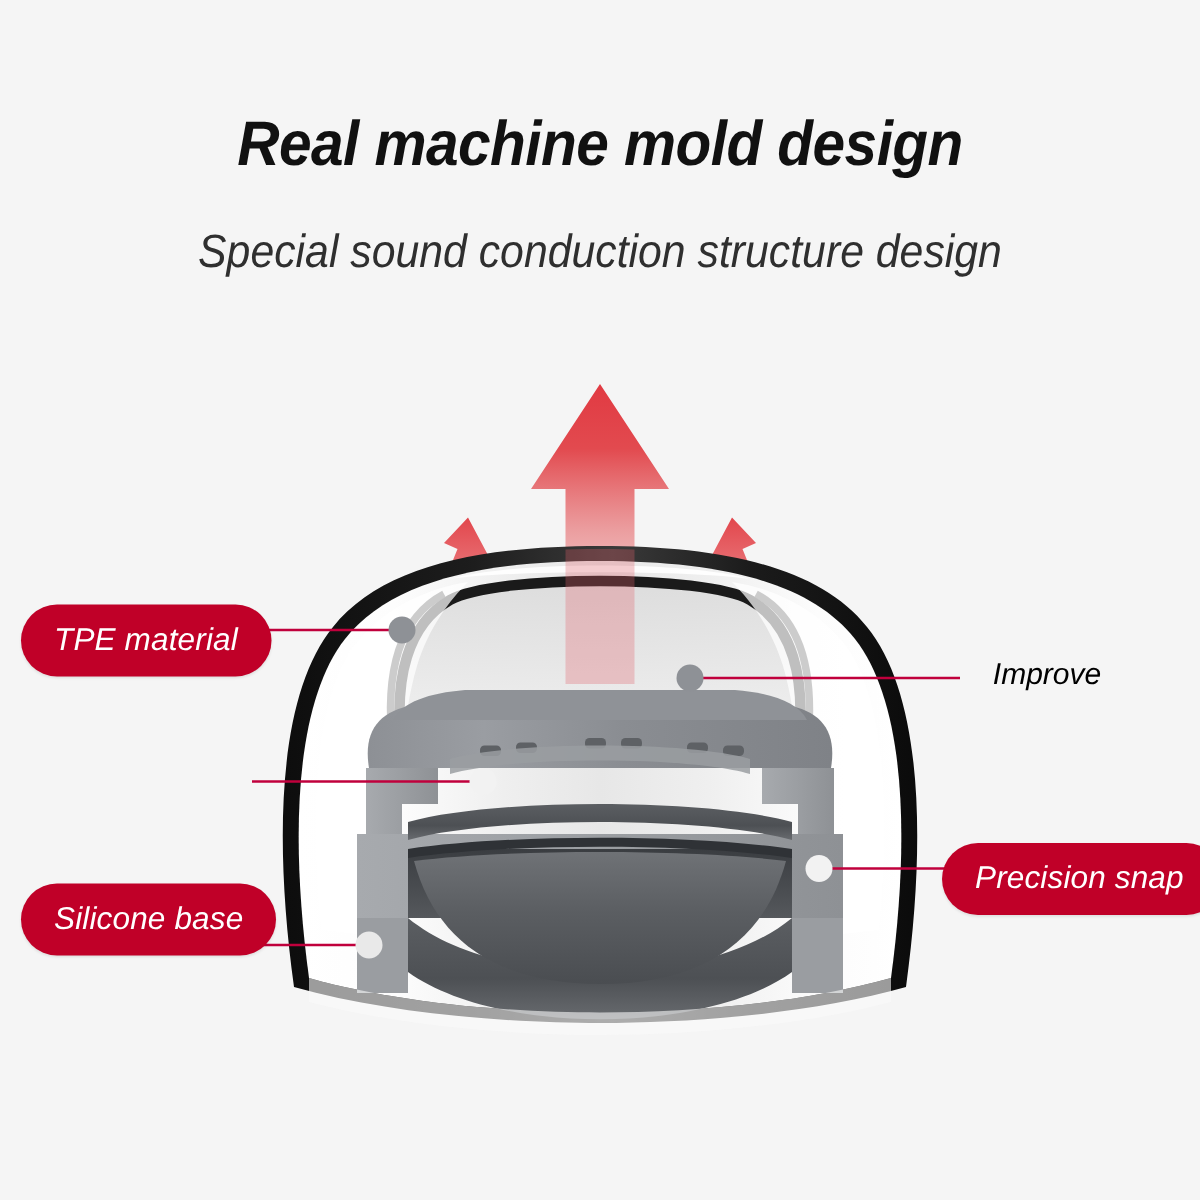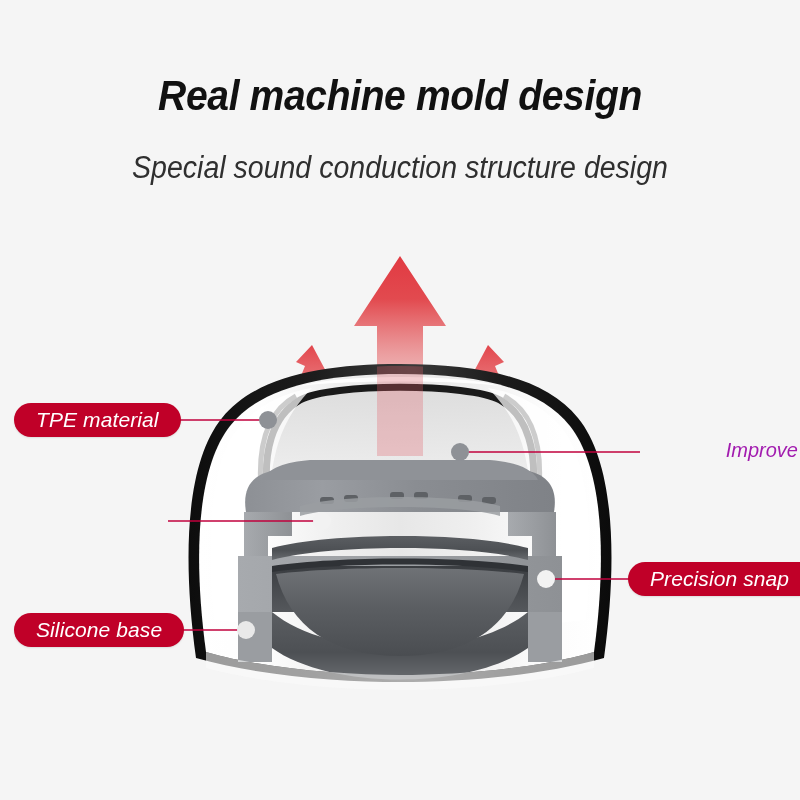--- a/index.html
+++ b/index.html
@@ -68,39 +68,39 @@
     background: #c00028;
     color: #ffffff;
     border-radius: 999px;
     font-size: 21px;
     font-weight: 400;
     font-family: "Liberation Sans Narrow", "Liberation Sans", sans-serif;
     display: flex;
     align-items: center;
     justify-content: center;
     padding: 0 22px;
-    height: 34px;
+    height: 48px;
     box-sizing: border-box;
     white-space: nowrap;
     letter-spacing: 0.1px;
     box-shadow: 0 1px 2px rgba(0,0,0,0.10);
   }
   .pill-tpe      { left: 14px;  top: 403px; }
   .pill-dust     { left: 14px;  top: 505px; }
-  .pill-silicone { left: 14px;  top: 613px; }
+  .pill-silicone { left: 14px;  top: 589px; }
   .pill-snap     { left: 628px; top: 562px; padding-right: 26px; }
 
   .plaintext {
     position: absolute;
-    color: #a21caf;
+    color: #000000;
     font-size: 20px;
     font-weight: 400;
     line-height: 25px;
     font-family: "Liberation Sans Narrow", "Liberation Sans", sans-serif;
-    text-align: right;
+    text-align: center;
     white-space: nowrap;
   }
   .txt-improve { left: 598px; top: 438px; width: 200px; }
 </style>
 </head>
 <body>
 
 <div id="stage">
 
   <div class="title">Real machine mold design</div>

